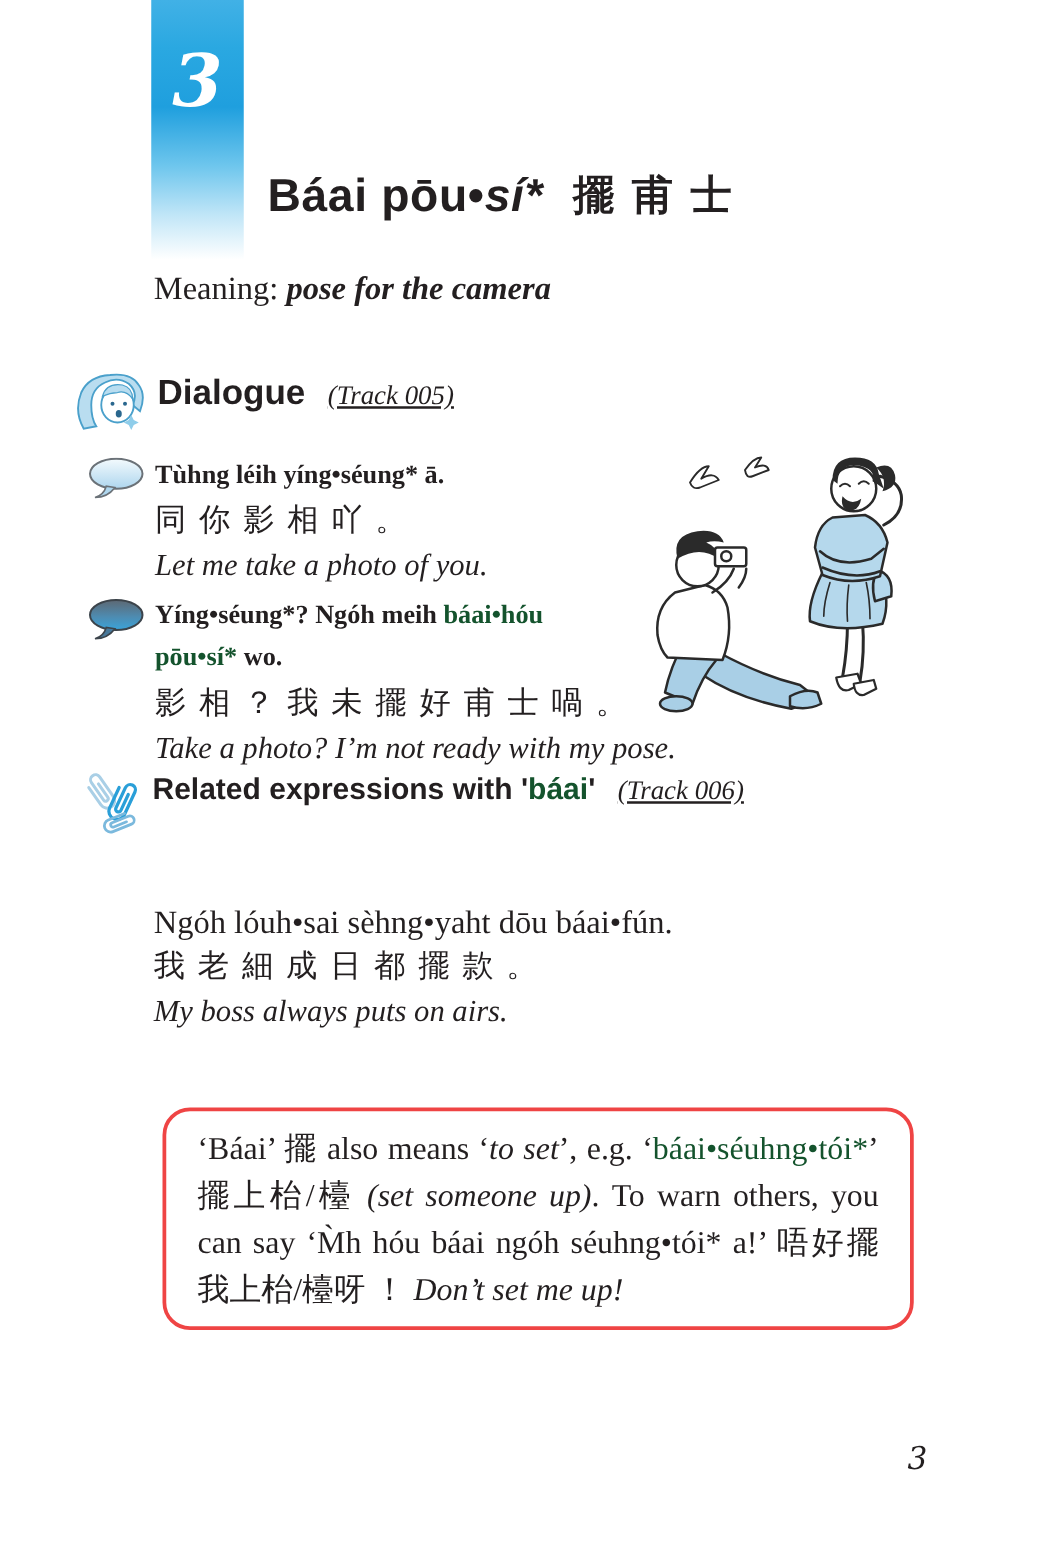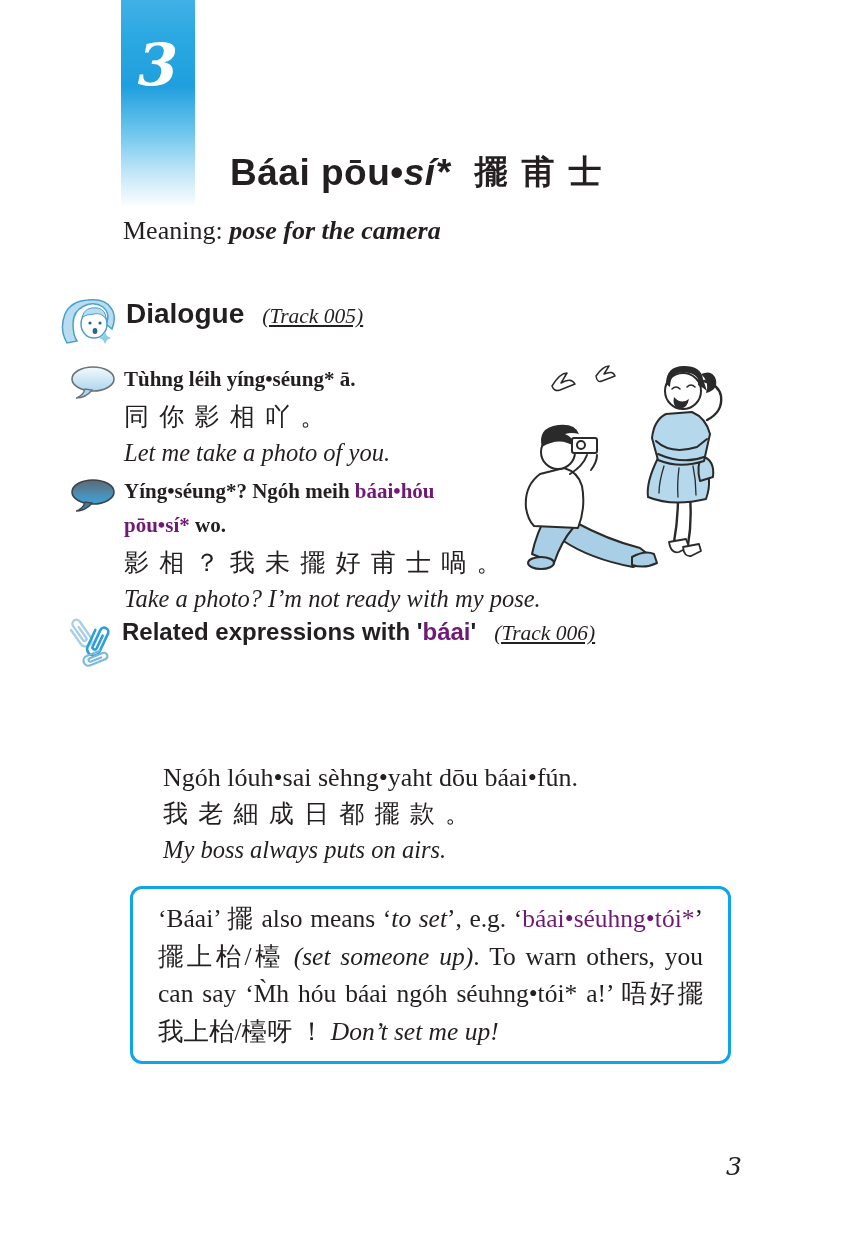--- a/index.html
+++ b/index.html
@@ -17,21 +17,21 @@
   .title{position:absolute;left:214px;top:134px;white-space:nowrap;}
   .title-roman{font-family:"Liberation Sans",sans-serif;font-weight:bold;font-size:37px;letter-spacing:.5px;}
   .title-roman .italic{font-style:italic;}
   .title-cjk{font-family:"Liberation Serif",serif;font-weight:600;font-size:33px;
      letter-spacing:14px;margin-left:24px;vertical-align:2px;}
 
   
   .meanings{position:absolute;left:123px;top:212px;font-size:26px;line-height:37px;}
   .italic{font-style:italic;}
   .bold-italic{font-weight:bold;font-style:italic;}
-  .blue{color:#701a75;}
+  .blue{color:#14532d;}
 
   
   .section-heading{position:absolute;display:flex;align-items:baseline;}
   .heading-icon{align-self:center;flex:none;}
   .h-text{font-family:"Liberation Sans",sans-serif;font-weight:bold;font-size:28px;margin-left:8px;white-space:nowrap;}
   .track{font-style:italic;font-size:21.5px;margin-left:18px;white-space:nowrap;text-decoration:underline;}
   .dialogue-heading{left:60px;top:298px;height:52px;}
   .related-heading{left:62px;top:618px;height:58px;}
   .related-heading .h-text{font-size:24px;}
 
@@ -42,44 +42,44 @@
   .dlg-roman-reg{font-weight:normal;font-size:26px;line-height:32px;margin:0 0 4px 0;}
   .cjk-line{font-size:25px;line-height:32px;letter-spacing:2px;margin:0 0 5px 0;}
   .eng-line{font-style:italic;font-size:24.5px;line-height:30px;margin:0;}
 
   .dlg1-text{left:124px;top:362px;}
   .dlg2-text{left:124px;top:474px;}
 
   
   .expression{position:absolute;left:123px;top:678px;font-size:26px;line-height:34px;}
   .expression-meaning{font-weight:bold;font-style:italic;margin-top:2px;}
-  .example{left:123px;top:762px;margin-left:40px;}
+  .example{left:123px;top:722px;}
 
   
   .note-box{position:absolute;left:130px;top:886px;width:601px;height:178px;
-     border:3px solid #0ea5e9;border-radius:12px;box-sizing:border-box;
+     border:3px solid #ef4444;border-radius:22px;box-sizing:border-box;
      padding:11px 25px 0 25px;font-size:25.5px;line-height:37.5px;text-align:justify;}
 
   
   .illustration{position:absolute;left:520px;top:362px;}
 
   
   .page-number{position:absolute;left:714px;top:1152px;width:40px;text-align:center;
      font-style:italic;font-size:25px;font-family:"DejaVu Serif",serif;}
 </style>
 </head>
 <body>
 
 <div class="page">
 
   <div class="chapter-block">
     <div class="chapter-num">3</div>
   </div>
 
-  <h1 class="title" style="margin:16px;font-weight:normal;">
+  <h1 class="title" style="margin:0;font-weight:normal;">
     <span class="title-roman"><span>Báai pōu•</span><span class="italic">sí*</span></span><span class="title-cjk">擺甫士</span>
   </h1>
 
   <div class="meanings">
     <div>
       <span>Meaning: </span><span class="bold-italic">pose for the camera</span>
     </div>
   </div>
 
   <div class="section-heading dialogue-heading">

